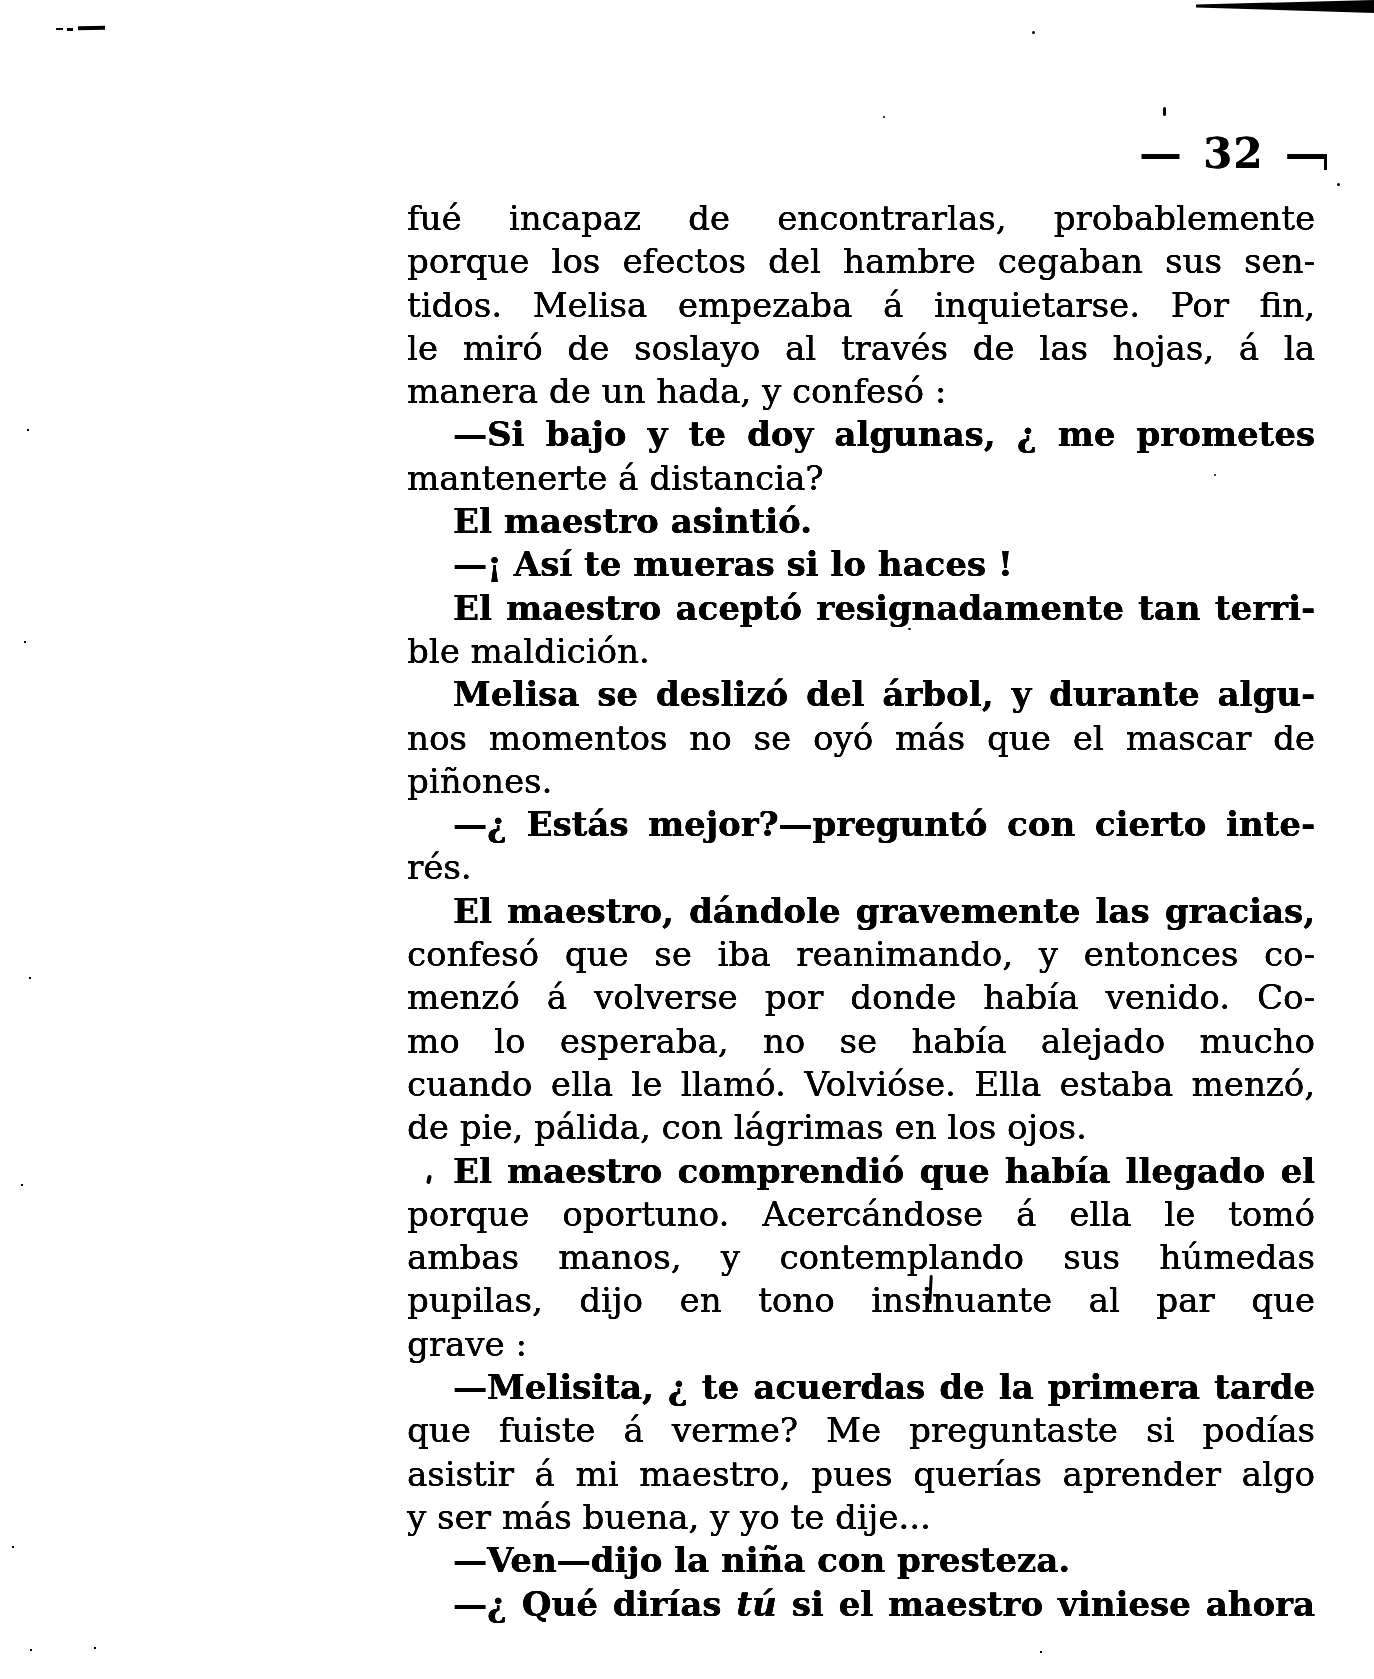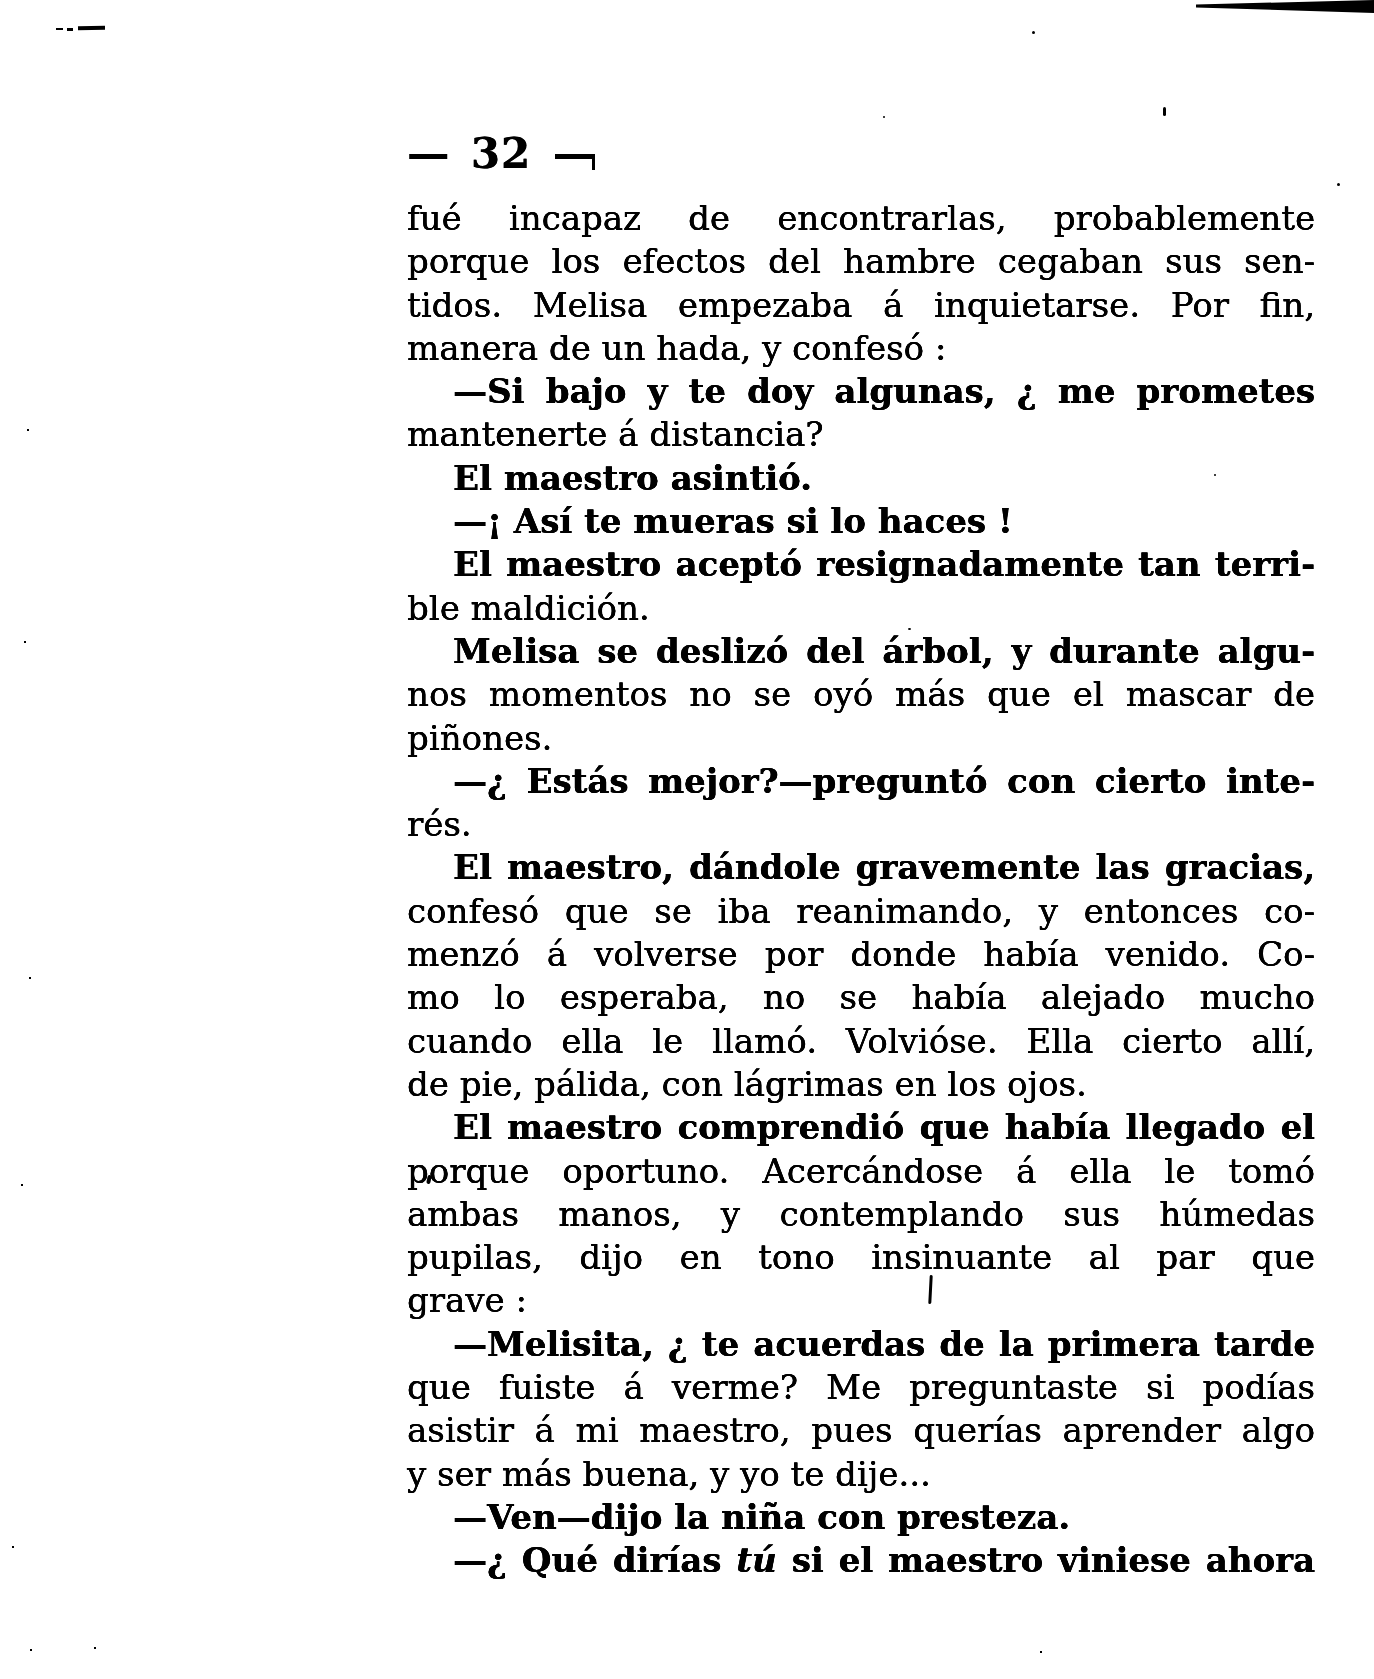--- a/index.html
+++ b/index.html
@@ -13,24 +13,24 @@
     height: 1679px;
     background: #ffffff;
     overflow: hidden;
     font-family: "DejaVu Serif", "Liberation Serif", serif;
     color: #000000;
   }
 
   
   .header {
     position: absolute;
-    left: 407px;
+    left: 419px;
     top: 133px;
     width: 908px;
-    text-align: left;
+    text-align: right;
     font-size: 42px;
     font-weight: bold;
     line-height: 42px;
     letter-spacing: 1px;
     white-space: nowrap;
     text-shadow: 0.4px 0 0 currentColor;
   }
   .header .dash { letter-spacing: 0; }
   .header .pnum { padding: 0 6px; }
   .header .tick {
@@ -118,37 +118,38 @@
   <div class="header">
     <span class="dash">—</span>
     <span class="pnum">32</span>
     <span class="dash">—</span><span class="tick"></span>
   </div>
 
   <div class="text-block" id="text-block">
       <div class="line">fué incapaz de encontrarlas, probablemente</div>
       <div class="line">porque los efectos del hambre cegaban sus sen-</div>
       <div class="line">tidos. Melisa empezaba á inquietarse. Por fin,</div>
+      <div class="line">le miró de soslayo al través de las hojas, á la</div>
       <div class="line end">manera de un hada, y confesó :</div>
       <div class="line indent">—Si bajo y te doy algunas, ¿ me prometes</div>
       <div class="line end">mantenerte á distancia?</div>
       <div class="line indent end">El maestro asintió.</div>
       <div class="line indent end">—¡ Así te mueras si lo haces !</div>
       <div class="line indent">El maestro aceptó resignadamente tan terri-</div>
       <div class="line end">ble maldición.</div>
       <div class="line indent">Melisa se deslizó del árbol, y durante algu-</div>
       <div class="line">nos momentos no se oyó más que el mascar de</div>
       <div class="line end">piñones.</div>
       <div class="line indent">—¿ Estás mejor?—preguntó con cierto inte-</div>
       <div class="line end">rés.</div>
       <div class="line indent">El maestro, dándole gravemente las gracias,</div>
       <div class="line">confesó que se iba reanimando, y entonces co-</div>
       <div class="line">menzó á volverse por donde había venido. Co-</div>
       <div class="line">mo lo esperaba, no se había alejado mucho</div>
-      <div class="line">cuando ella le llamó. Volvióse. Ella cierto allí,</div>
+      <div class="line">cuando ella le llamó. Volvióse. Ella estaba menzó,</div>
       <div class="line end">de pie, pálida, con lágrimas en los ojos.</div>
       <div class="line indent">El maestro comprendió que había llegado el</div>
       <div class="line">porque oportuno. Acercándose á ella le tomó</div>
       <div class="line">ambas manos, y contemplando sus húmedas</div>
       <div class="line">pupilas, dijo en tono insinuante al par que</div>
       <div class="line end">grave :</div>
       <div class="line indent">—Melisita, ¿ te acuerdas de la primera tarde</div>
       <div class="line">que fuiste á verme? Me preguntaste si podías</div>
       <div class="line">asistir á mi maestro, pues querías aprender algo</div>
       <div class="line end">y ser más buena, y yo te dije...</div>

